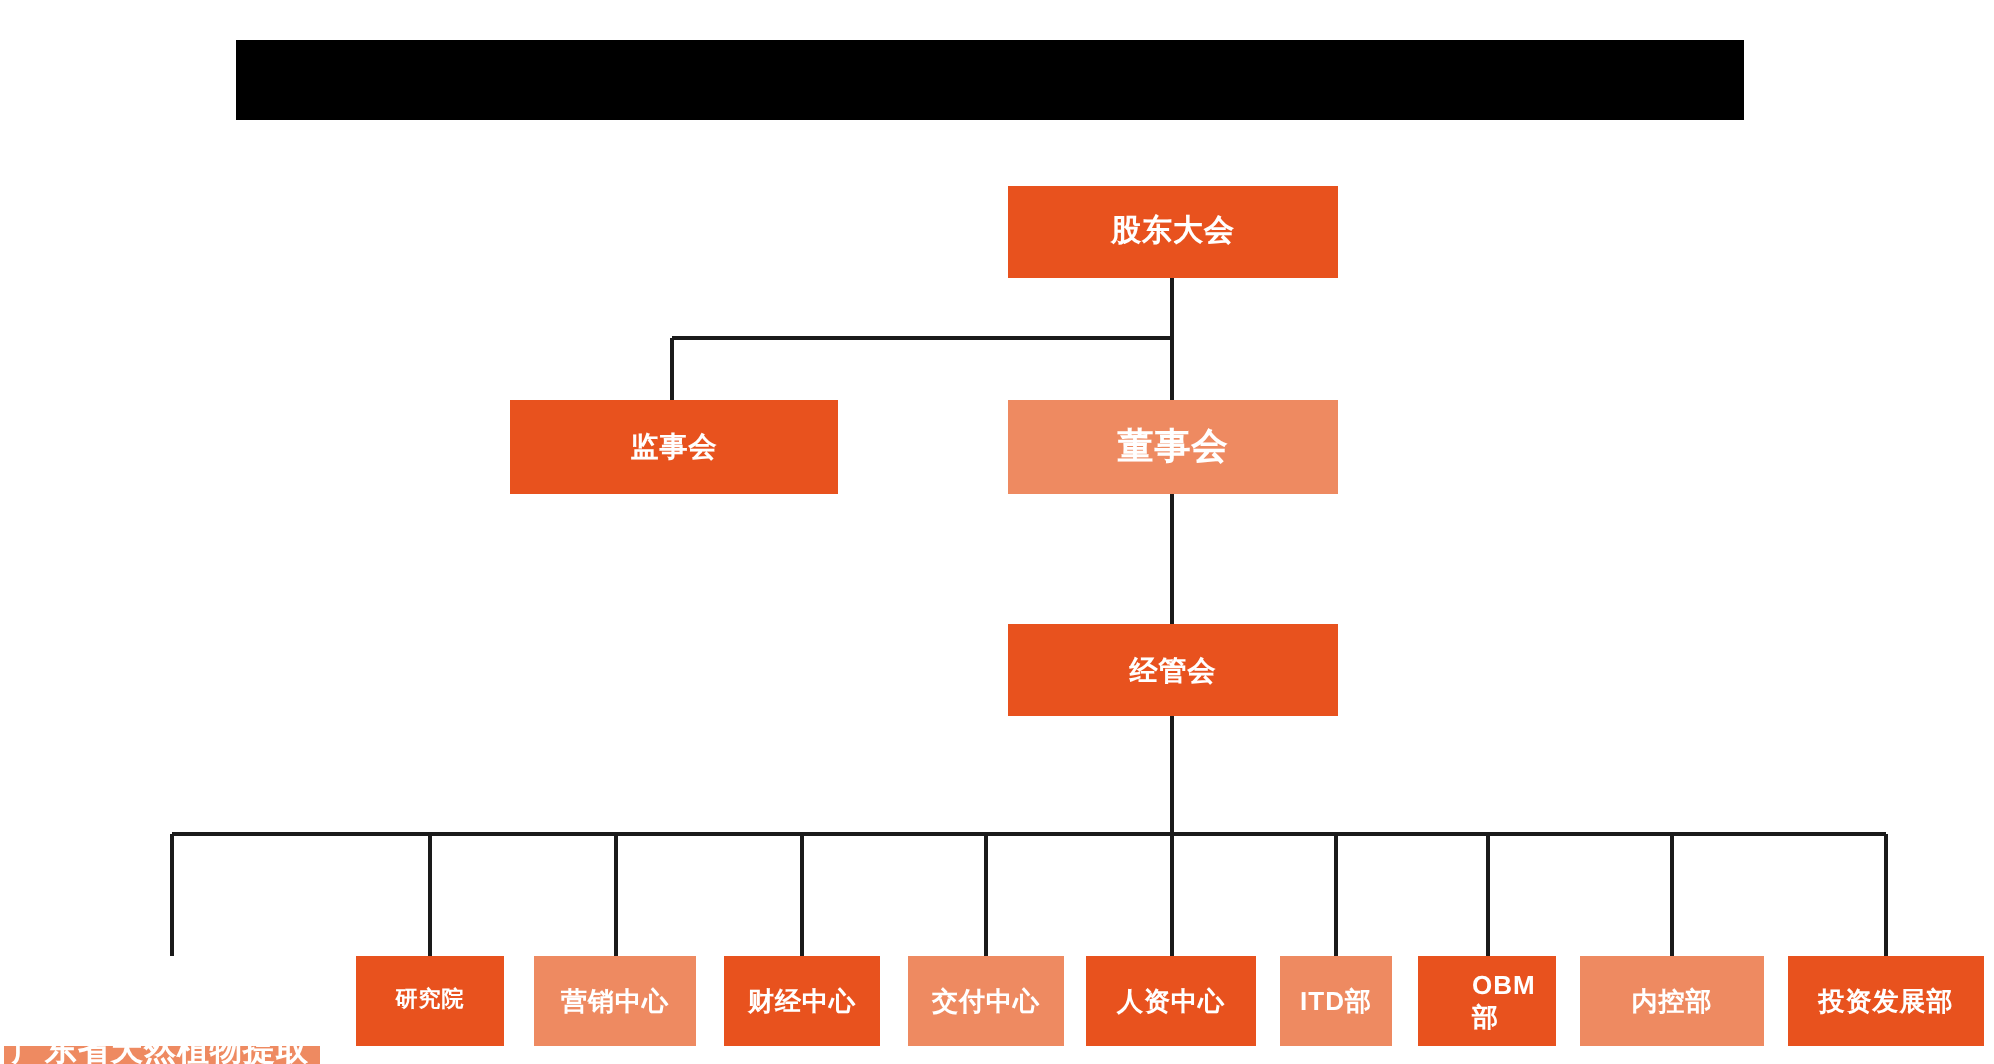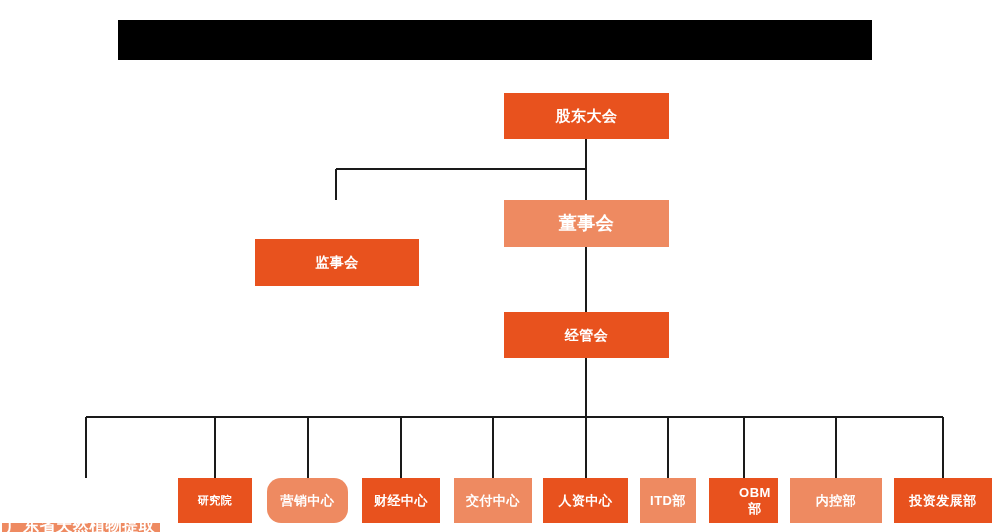--- a/index.html
+++ b/index.html
@@ -24,21 +24,20 @@
     width: 754px;
     height: 40px;
     background: #000000;
   }
   .node {
     position: absolute;
     box-sizing: border-box;
     display: flex;
     align-items: center;
     justify-content: center;
-    text-align: center;
     color: #ffffff;
     line-height: 1.18;
     letter-spacing: 0.5px;
     font-weight: bold;
     z-index: 3;
   }
   .node.dark   { background: #E8521E; }
   .node.light  { background: #EE8A61; }
 
   .node-label {
@@ -83,37 +82,37 @@
       <div class="conn-v" style="left: 585px; top: 417px; height: 61px;"></div>
       <div class="conn-v" style="left: 667px; top: 417px; height: 61px;"></div>
       <div class="conn-v" style="left: 743px; top: 417px; height: 61px;"></div>
       <div class="conn-v" style="left: 835px; top: 417px; height: 61px;"></div>
       <div class="conn-v" style="left: 942px; top: 417px; height: 61px;"></div>
     </div>
   <div id="node-layer">
       <div class="node dark" style="left: 504px; top: 93px; width: 165px; height: 46px; font-size: 15px;">
         <span class="node-label">股东大会</span>
       </div>
-      <div class="node dark" style="left: 255px; top: 200px; width: 164px; height: 47px; font-size: 14px; margin-top: 39px;">
+      <div class="node dark" style="left: 255px; top: 200px; width: 164px; height: 47px; font-size: 14px;">
         <span class="node-label">监事会</span>
       </div>
       <div class="node light" style="left: 504px; top: 200px; width: 165px; height: 47px; font-size: 18px;">
         <span class="node-label">董事会</span>
       </div>
       <div class="node dark" style="left: 504px; top: 312px; width: 165px; height: 46px; font-size: 14px;">
         <span class="node-label">经管会</span>
       </div>
       <div class="node light" style="left: 2px; top: 478px; width: 158px; height: 45px; font-size: 16px; margin-top: 45px;">
         <span class="node-label">广东省天然植物提取物应
 用工程技术研究中心</span>
       </div>
       <div class="node dark" style="left: 178px; top: 478px; width: 74px; height: 45px; font-size: 11px;">
         <span class="node-label">研究院</span>
       </div>
-      <div class="node light" style="left: 267px; top: 478px; width: 81px; height: 45px; font-size: 13px; border-radius: 14px;">
+      <div class="node light" style="left: 267px; top: 478px; width: 81px; height: 45px; font-size: 13px;">
         <span class="node-label">营销中心</span>
       </div>
       <div class="node dark" style="left: 362px; top: 478px; width: 78px; height: 45px; font-size: 13px;">
         <span class="node-label">财经中心</span>
       </div>
       <div class="node light" style="left: 454px; top: 478px; width: 78px; height: 45px; font-size: 13px;">
         <span class="node-label">交付中心</span>
       </div>
       <div class="node dark" style="left: 543px; top: 478px; width: 85px; height: 45px; font-size: 13px;">
         <span class="node-label">人资中心</span>

